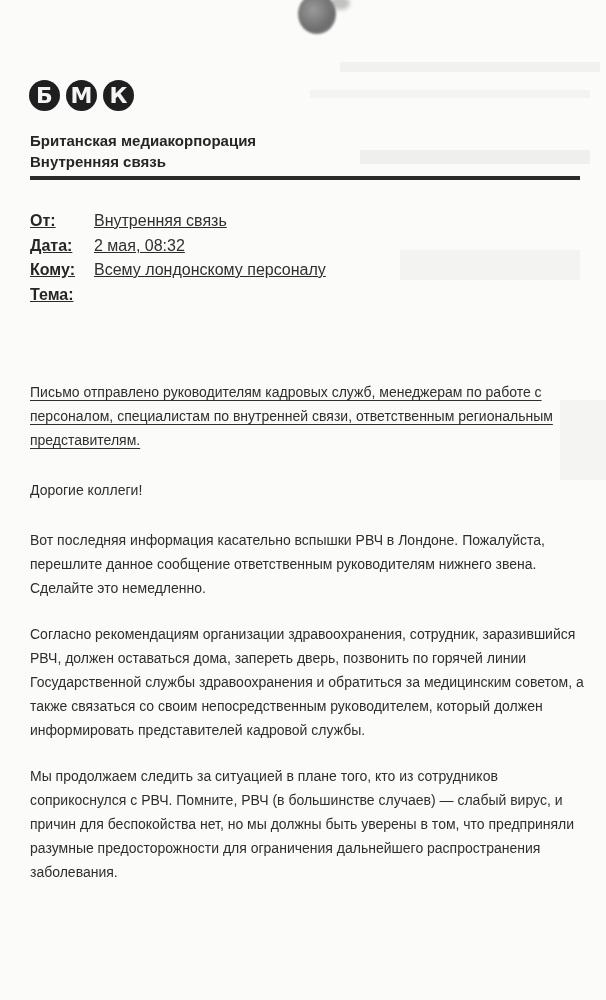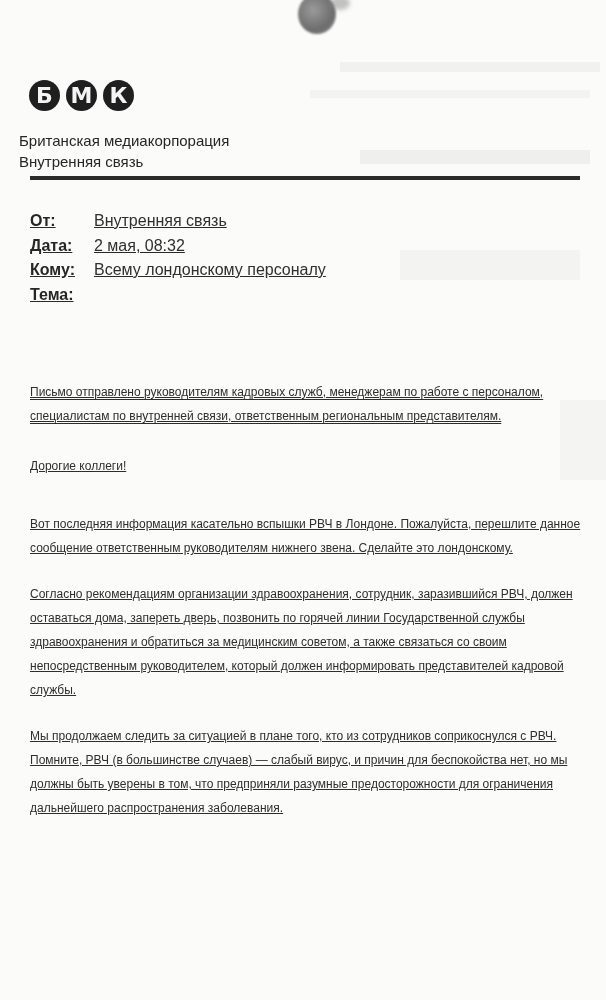--- a/index.html
+++ b/index.html
@@ -31,30 +31,30 @@
       position: absolute; left: 330px; top: -4px; width: 20px; height: 14px;
       border-radius: 50%; background: #888; filter: blur(2px); opacity: .5;
     }
     .logo { position: absolute; left: 29px; top: 80px; display: flex; gap: 6px; }
     .logo .c {
       width: 31px; height: 31px; border-radius: 50%;
       background: #1f1f1f; color: #f4f4f4;
       font-weight: bold; font-size: 22px; line-height: 31px; text-align: center;
       font-family: "DejaVu Sans", sans-serif;
     }
-    .org { position: absolute; left: 19px; top: 130px; font-weight: normal; font-size: 15px; line-height: 21px; color: #262626; }
+    .org { position: absolute; left: 30px; top: 130px; font-weight: bold; font-size: 15px; line-height: 21px; color: #262626; }
     .rule { position: absolute; left: 30px; top: 176px; width: 550px; height: 4px; background: #2b2b2b; }
     .meta { position: absolute; left: 30px; top: 209px; font-size: 16px; line-height: 24.5px; text-decoration: underline; }
     .meta .row { display: flex; }
     .meta .lbl { width: 64px; font-weight: bold; color: #262626; }
     .meta .val { color: #2f2f2f; }
-    .body { position: absolute; left: 30px; top: 380px; width: 560px; font-size: 12px; line-height: 24px; color: #2e2e2e; text-decoration: underline; }
+    .body { position: absolute; left: 30px; top: 380px; width: 560px; font-size: 14px; line-height: 24px; color: #2e2e2e; }
     .body p { margin: 0 0 22px 0; }
     .body p.u { text-decoration: underline; text-underline-offset: 3px; text-decoration-thickness: 1px; margin-bottom: 26px; }
-    .body p.greet { margin-bottom: 34px; }
+    .body p.greet { margin-bottom: 26px; }
   </style>
 </head>
 <body>
 
 <div class="bleed"></div>
 <div class="blob"></div>
 <div class="blob2"></div>
 
 <div class="logo">
   <div class="c">Б</div>
@@ -83,16 +83,16 @@
     <span class="val">Всему лондонскому персоналу</span>
   </div>
   <div class="row">
     <span class="lbl">Тема:</span>
   </div>
 </div>
 
 <div class="body">
   <p class="u">Письмо отправлено руководителям кадровых служб, менеджерам по работе с персоналом, специалистам по внутренней связи, ответственным региональным представителям.</p>
   <p class="greet">Дорогие коллеги!</p>
-  <p>Вот последняя информация касательно вспышки РВЧ в Лондоне. Пожалуйста, перешлите данное сообщение ответственным руководителям нижнего звена. Сделайте это лондонскому.</p>
+  <p>Вот последняя информация касательно вспышки РВЧ в Лондоне. Пожалуйста, перешлите данное сообщение ответственным руководителям нижнего звена. Сделайте это немедленно.</p>
   <p>Согласно рекомендациям организации здравоохранения, сотрудник, заразившийся РВЧ, должен оставаться дома, запереть дверь, позвонить по горячей линии Государственной службы здравоохранения и обратиться за медицинским советом, а также связаться со своим непосредственным руководителем, который должен информировать представителей кадровой службы.</p>
   <p>Мы продолжаем следить за ситуацией в плане того, кто из сотрудников соприкоснулся с РВЧ. Помните, РВЧ (в большинстве случаев) — слабый вирус, и причин для беспокойства нет, но мы должны быть уверены в том, что предприняли разумные предосторожности для ограничения дальнейшего распространения заболевания.</p>
 </div>
 
 </body></html>

